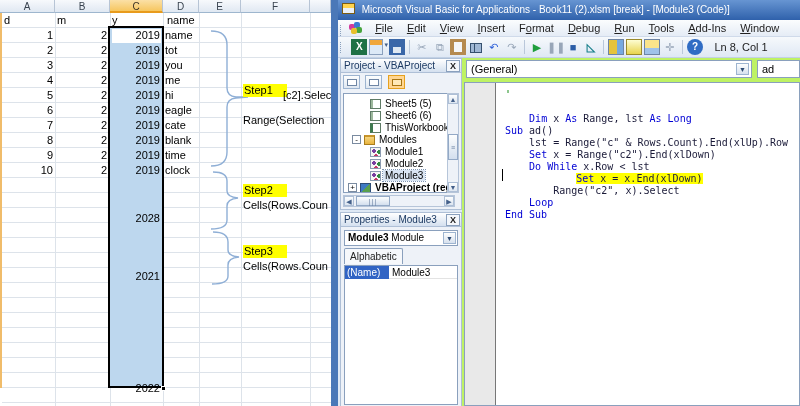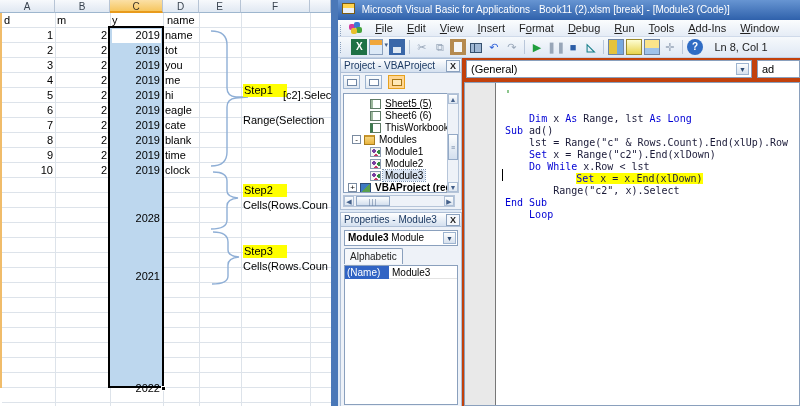--- a/index.html
+++ b/index.html
@@ -104,21 +104,21 @@
   .ptab { display:inline-block; padding:0 5px; height:15px; line-height:15px; border:1px solid #8aa0bd;
           border-bottom:none; background:#dde6f1; border-radius:2px 2px 0 0; margin-right:1px; color:#222; }
   .ptab.active { background:#f6f8fb; position:relative; top:-1px; height:16px; }
   #prop-grid { position:absolute; left:3px; top:52px; width:114px; height:140px; background:#fff; border:1px solid #8aa0bd;
                font-size:10px; }
   #prop-grid .prow { height:13px; line-height:13px; border-bottom:1px solid #e3e3e3; }
   #prop-grid .pname { display:inline-block; width:44px; height:13px; background:#3164c4; color:#fff; padding-left:2px; }
   #prop-grid .pval { display:inline-block; padding-left:3px; color:#000; }
 
   
-  #codepane { position:absolute; left:124px; top:58px; width:338px; height:348px; background:#c2410c; }
+  #codepane { position:absolute; left:124px; top:58px; width:338px; height:348px; background:#bef264; }
   .combo { position:absolute; top:2px; height:18px; background:#fff; border:1px solid #8aa0bd; font-size:11px;
            line-height:16px; padding-left:4px; }
   #codewin { position:absolute; left:2px; top:24px; width:336px; height:324px; background:#fff; border:1px solid #8aa0bd; }
   #marginbar { position:absolute; left:0; top:0; width:31px; height:322px; background:#e9e9e9; border-right:1px solid #777; }
   #codebody { position:absolute; left:40px; top:6px; font-family:"DejaVu Sans Mono","Liberation Mono",monospace;
               font-size:10px; }
   .cl { height:12px; line-height:12px; white-space:pre; }
   .tk-k { color:#0000d4; } .tk-n { color:#1a1a38; } .tk-c { color:#008000; }
   .hlspan { background:#ffff00;margin-left:23px; }
   #execarrow { position:absolute; left:12px; top:88px; width:0; height:0; }
@@ -290,21 +290,21 @@
       <div class="ptitle">
         <span>Project - VBAProject</span>
         <span class="pclose">X</span>
       </div>
       <div id="proj-btns">
         <span class="pbtn"><span class="mini"></span></span>
         <span class="pbtn"><span class="mini"></span></span>
         <span class="pbtn active"><span class="mini"></span></span>
       </div>
       <div id="tree">
-            <div class="titem" style="top: 4px; left: 0px; width: 110px; text-decoration: underline;"><span class="tico ico-sheet" style="left: 26px;"></span><span class="lbl" style="margin-left: 39px;">Sheet5 (5)</span></div>
+            <div class="titem" style="top: 4px; left: 0px; width: 110px;"><span class="tico ico-sheet" style="left: 26px;"></span><span class="lbl" style="margin-left: 39px;">Sheet5 (5)</span></div>
             <div class="titem" style="top: 16px; left: 0px; width: 110px;"><span class="tico ico-sheet" style="left: 26px;"></span><span class="lbl" style="margin-left: 39px;">Sheet6 (6)</span></div>
             <div class="titem" style="top: 28px; left: 0px; width: 110px;"><span class="tico ico-wb" style="left: 26px;"></span><span class="lbl" style="margin-left: 39px;">ThisWorkbook</span></div>
             <div class="titem" style="top: 40px; left: 0px; width: 110px;"><span class="expander" style="left: 8px;">-</span><span class="tico ico-folder" style="left: 20px;"></span><span class="lbl" style="margin-left: 33px;">Modules</span></div>
             <div class="titem" style="top: 52px; left: 0px; width: 110px;"><span class="tico ico-module" style="left: 26px;"></span><span class="lbl" style="margin-left: 39px;">Module1</span></div>
             <div class="titem" style="top: 64px; left: 0px; width: 110px;"><span class="tico ico-module" style="left: 26px;"></span><span class="lbl" style="margin-left: 39px;">Module2</span></div>
             <div class="titem" style="top: 76px; left: 0px; width: 110px;"><span class="tico ico-module" style="left: 26px;"></span><span class="lbl selected" style="margin-left: 39px;">Module3</span></div>
             <div class="titem" style="top: 88px; left: 0px; width: 110px;"><span class="expander" style="left: 4px;">+</span><span class="tico ico-project" style="left: 16px;"></span><span class="lbl bold" style="margin-left: 29px;">VBAProject (registe</span></div>
           </div>
       <div class="vscroll">
         <span class="arr" style="top:0">▲</span>
@@ -350,21 +350,21 @@
         <div id="codebody">
               <div class="cl"><span class="tk-c">'</span></div>
               <div class="cl"></div>
               <div class="cl"><span class="tk-n">    </span><span class="tk-k">Dim</span><span class="tk-n"> x </span><span class="tk-k">As</span><span class="tk-n"> Range, lst </span><span class="tk-k">As</span><span class="tk-n"> </span><span class="tk-k">Long</span></div>
               <div class="cl"><span class="tk-k">Sub</span><span class="tk-n"> ad()</span></div>
               <div class="cl"><span class="tk-n">    lst = Range("c" &amp; Rows.Count).End(xlUp).Row</span></div>
               <div class="cl"><span class="tk-n">    </span><span class="tk-k">Set</span><span class="tk-n"> x = Range("c2").End(xlDown)</span></div>
               <div class="cl"><span class="tk-n">    </span><span class="tk-k">Do While</span><span class="tk-n"> x.Row &lt; lst</span></div>
               <div class="cl"><span class="tk-n">        </span><span class="hlspan"><span class="tk-k">Set</span><span class="tk-n"> x = x.End(xlDown)</span></span></div>
               <div class="cl"><span class="tk-n">        Range("c2", x).Select</span></div>
+              <div class="cl"><span class="tk-n">    </span><span class="tk-k">Loop</span></div>
               <div class="cl"><span class="tk-k">End Sub</span></div>
-              <div class="cl"><span class="tk-n">    </span><span class="tk-k">Loop</span></div>
             </div>
         <div id="caret"></div>
       </div>
     </div>
    </div>
   </div>
 </div>
 
 </body></html>

